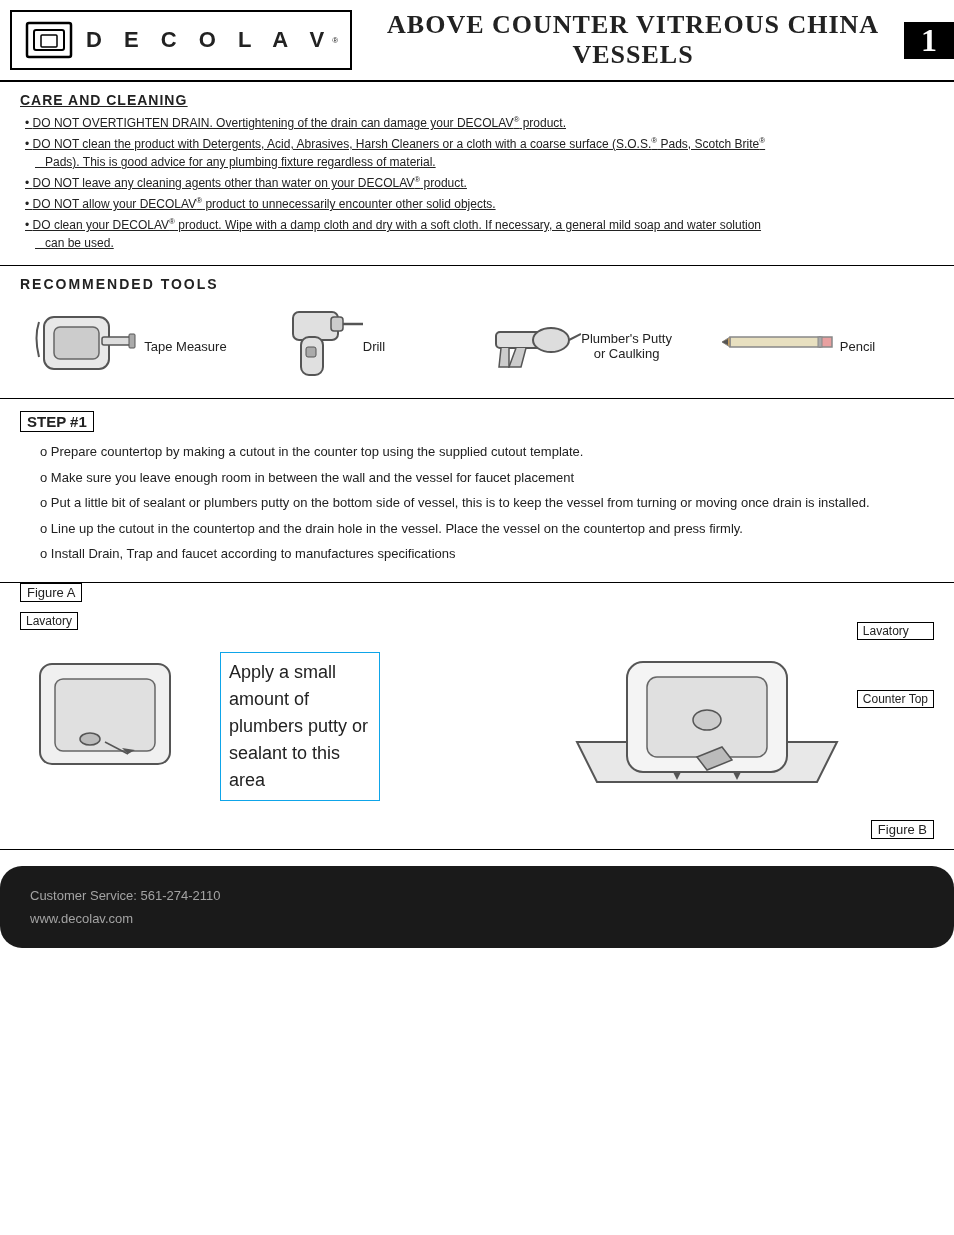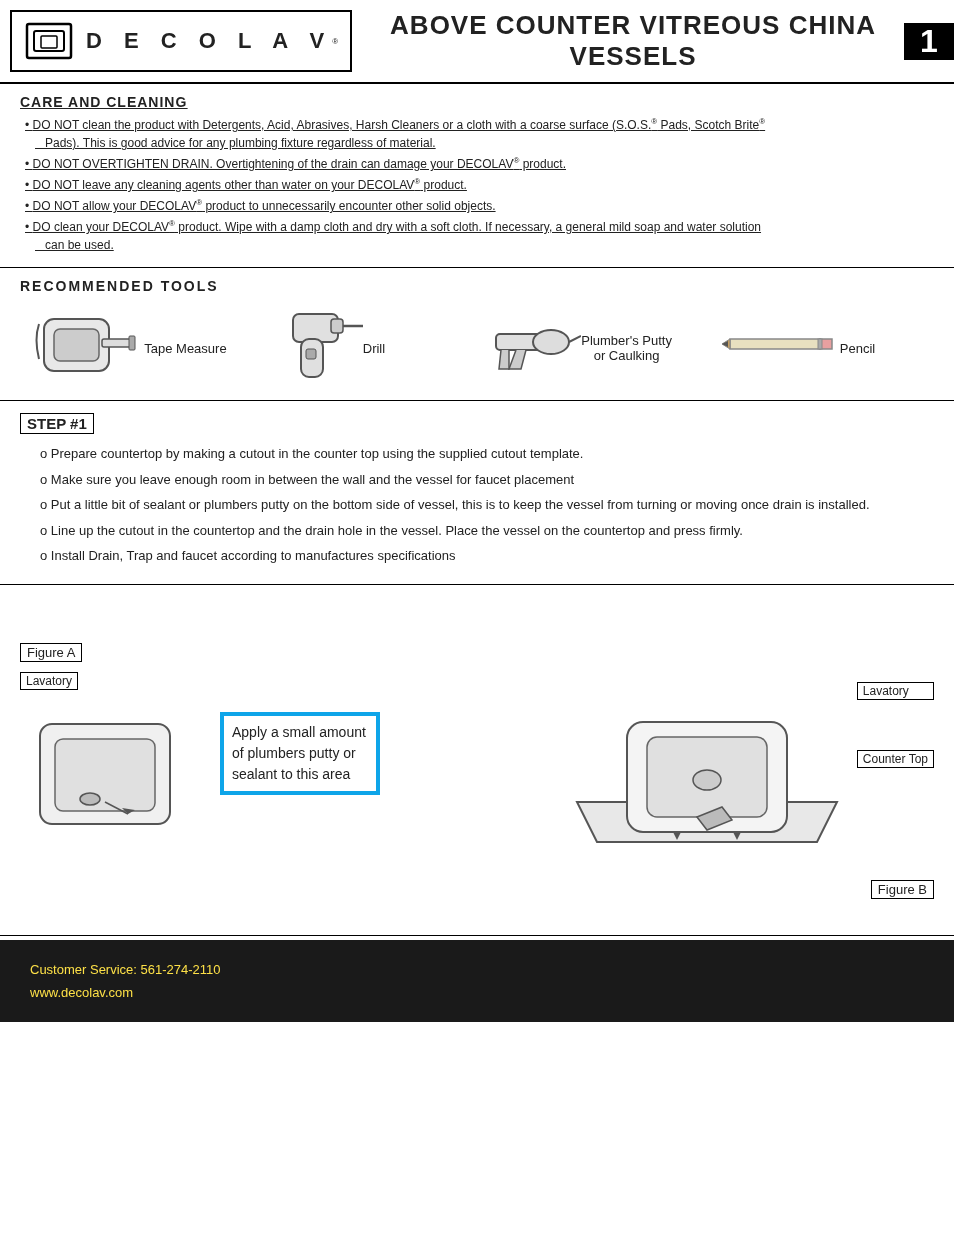--- a/index.html
+++ b/index.html
@@ -35,20 +35,21 @@
     .logo-text {
       font-size: 22px;
       font-weight: bold;
       letter-spacing: 8px;
     }
     .title-box {
       flex: 1;
       display: flex;
       align-items: center;
       justify-content: space-between;
+      font-family: Liberation Serif, serif;
     }
     .title-text {
       font-size: 26px;
       font-weight: bold;
       text-align: center;
       letter-spacing: 1px;
       flex: 1;
     }
     .page-num-box {
       background: #000;
@@ -150,23 +151,22 @@
       font-size: 13px;
       line-height: 1.5;
     }
     .step-list li::before {
       content: "o  ";
       font-size: 13px;
     }
 
     
     .figures-section {
-      padding: 26px 20px;
+      padding: 0 20px;
       border-bottom: 1.5px solid #000;
-      margin-top: 32px;
     }
     .figure-label {
       font-size: 13px;
       border: 1px solid #000;
       display: inline-block;
       padding: 1px 6px;
       margin-bottom: 10px;
     }
     .figures-row {
       display: flex;
@@ -180,48 +180,49 @@
       gap: 10px;
       flex: 1;
     }
     .figure-b-area {
       flex: 1;
       display: flex;
       flex-direction: column;
       align-items: flex-end;
     }
     .callout-box {
-      border: 4px solid #0ea5e9;
+      border: 1px solid #0ea5e9;
       padding: 6px 8px;
-      font-size: 14px;
+      font-size: 18px;
       line-height: 1.5;
       max-width: 160px;
       margin-top: 40px;
     }
     .label-box {
       border: 1px solid #000;
       padding: 1px 5px;
       font-size: 12px;
       display: inline-block;
     }
     .fig-b-label {
       font-size: 12px;
       border: 1px solid #000;
       padding: 1px 5px;
     }
 
     
     .footer {
       background: #1a1a1a;
-      color: #fde047;
+      color: #a3a3a3;
       display: flex;
       justify-content: space-between;
       align-items: center;
       padding: 18px 30px;
-      margin-top: 4px;
+      margin-top: 16px;
+      border-radius: 22px;
     }
     .footer-left {
       font-size: 13px;
       line-height: 1.8;
     }
     .footer-right {
       font-size: 12px;
       text-align: right;
       line-height: 1.6;
       letter-spacing: 0.5px;
@@ -246,22 +247,22 @@
       <span>ABOVE COUNTER VITREOUS CHINA</span><br>
       <span>VESSELS</span>
     </div>
     <div class="page-num-box">1</div>
   </div>
 </div>
 
 <div class="section">
   <div class="section-title">CARE AND CLEANING</div>
   <ul class="bullet-list">
+    <li>DO NOT OVERTIGHTEN DRAIN. Overtightening of the drain can damage your DECOLAV<sup>®</sup> product.</li>
     <li>DO NOT clean the product with Detergents, Acid, Abrasives, Harsh Cleaners or a cloth with a coarse surface (S.O.S.<sup>®</sup> Pads, Scotch Brite<sup>®</sup><br>&nbsp;&nbsp;&nbsp;Pads). This is good advice for any plumbing fixture regardless of material.</li>
-    <li>DO NOT OVERTIGHTEN DRAIN. Overtightening of the drain can damage your DECOLAV<sup>®</sup> product.</li>
     <li>DO NOT leave any cleaning agents other than water on your DECOLAV<sup>®</sup> product.</li>
     <li>DO NOT allow your DECOLAV<sup>®</sup> product to unnecessarily encounter other solid objects.</li>
     <li>DO clean your DECOLAV<sup>®</sup> product. Wipe with a damp cloth and dry with a soft cloth. If necessary, a general mild soap and water solution<br>&nbsp;&nbsp;&nbsp;can be used.</li>
   </ul>
 </div>
 
 <div class="tools-section">
   <div class="tools-title">RECOMMENDED  TOOLS</div>
   <div class="tools-row">
 

